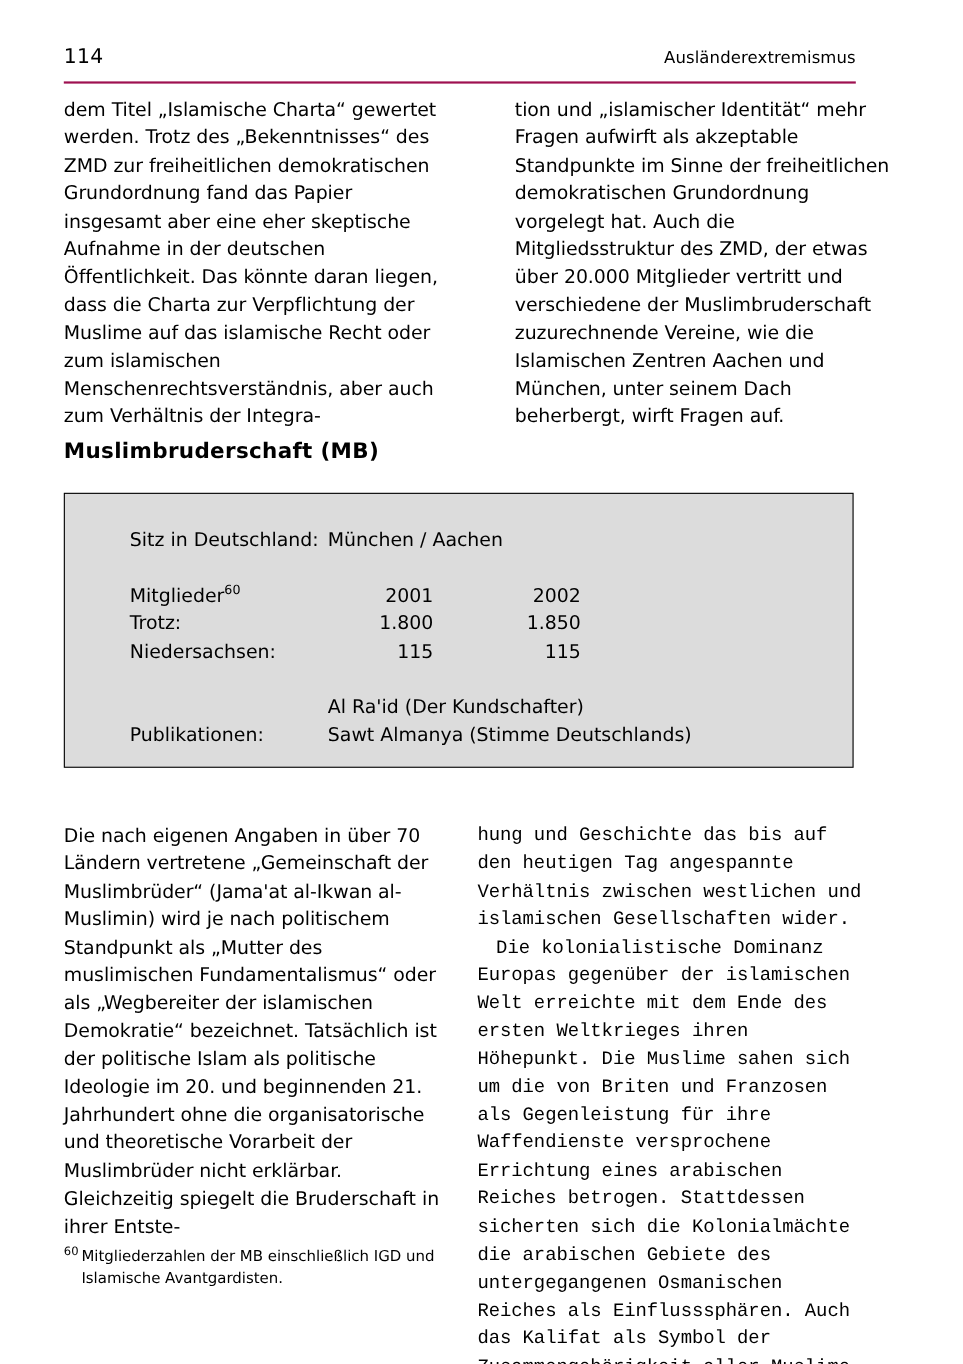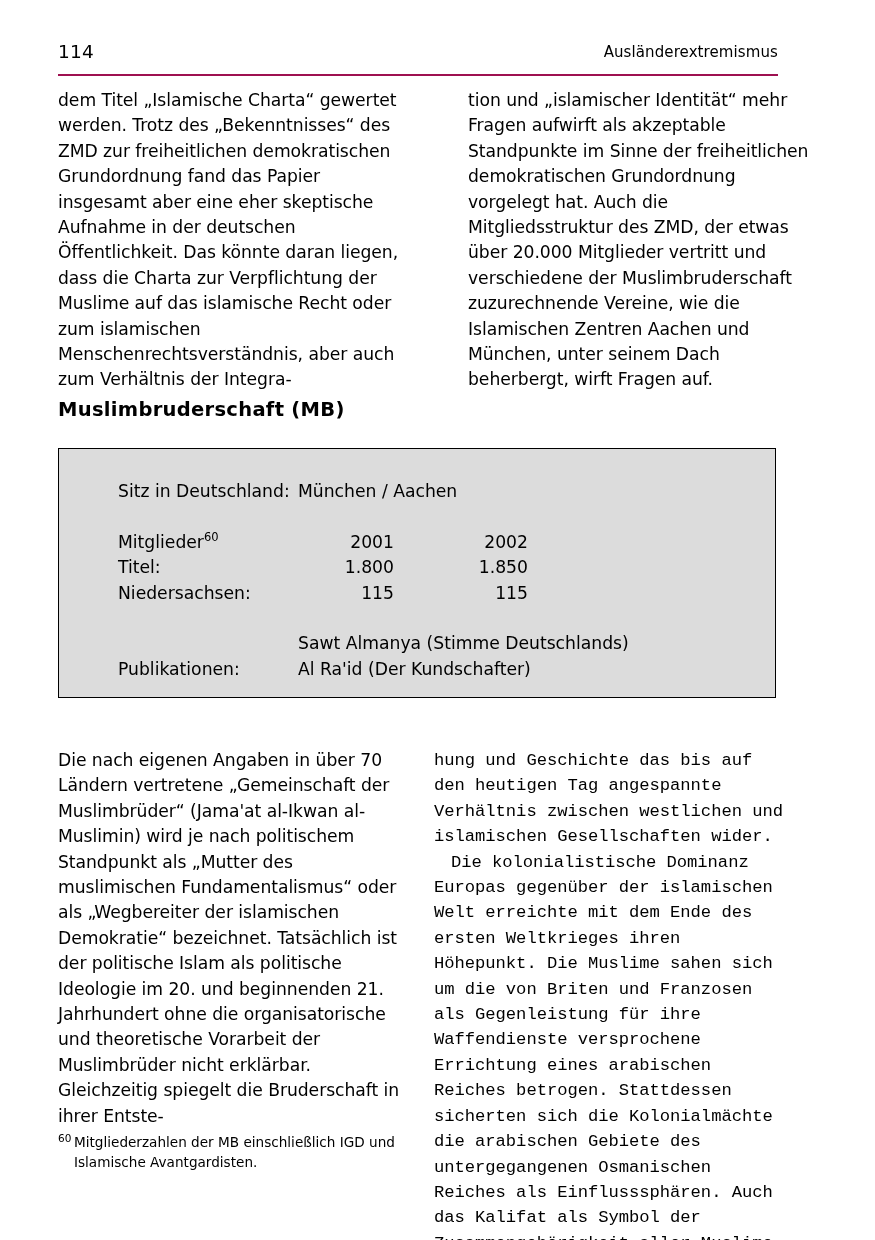--- a/index.html
+++ b/index.html
@@ -171,38 +171,38 @@
 
       <div class="ib-gap"></div>
 
       <div class="ib-row">
         <div class="ib-label"><span>Mitglieder</span><sup class="fn">60</sup></div>
         <div class="ib-num">2001</div>
         <div class="ib-num second">2002</div>
       </div>
 
       <div class="ib-row">
-        <div class="ib-label">Titel:</div>
+        <div class="ib-label">Trotz:</div>
         <div class="ib-num">1.800</div>
         <div class="ib-num second">1.850</div>
       </div>
 
       <div class="ib-row">
         <div class="ib-label">Niedersachsen:</div>
         <div class="ib-num">115</div>
         <div class="ib-num second">115</div>
       </div>
 
       <div class="ib-gap"></div>
 
       <div class="ib-row">
         <div class="ib-label">Publikationen:</div>
         <div class="ib-pub-lines">
+          <div>Al Ra'id (Der Kundschafter)</div>
           <div>Sawt Almanya (Stimme Deutschlands)</div>
-          <div>Al Ra'id (Der Kundschafter)</div>
         </div>
       </div>
 
     </div>
   </div>
 
   <div class="col col-bot-left">
     <p>Die nach eigenen Angaben in über 70 Ländern vertretene „Gemeinschaft der Muslimbrüder“ (Jama'at al-Ikwan al-Muslimin) wird je nach politischem Standpunkt als „Mutter des muslimischen Fundamentalismus“ oder als „Wegbereiter der islamischen Demokratie“ bezeichnet. Tatsächlich ist der politische Islam als politische Ideologie im 20. und beginnenden 21. Jahrhundert ohne die organisatorische und theoretische Vorarbeit der Muslimbrüder nicht erklärbar. Gleichzeitig spiegelt die Bruderschaft in ihrer Entste-</p>
   </div>
 

